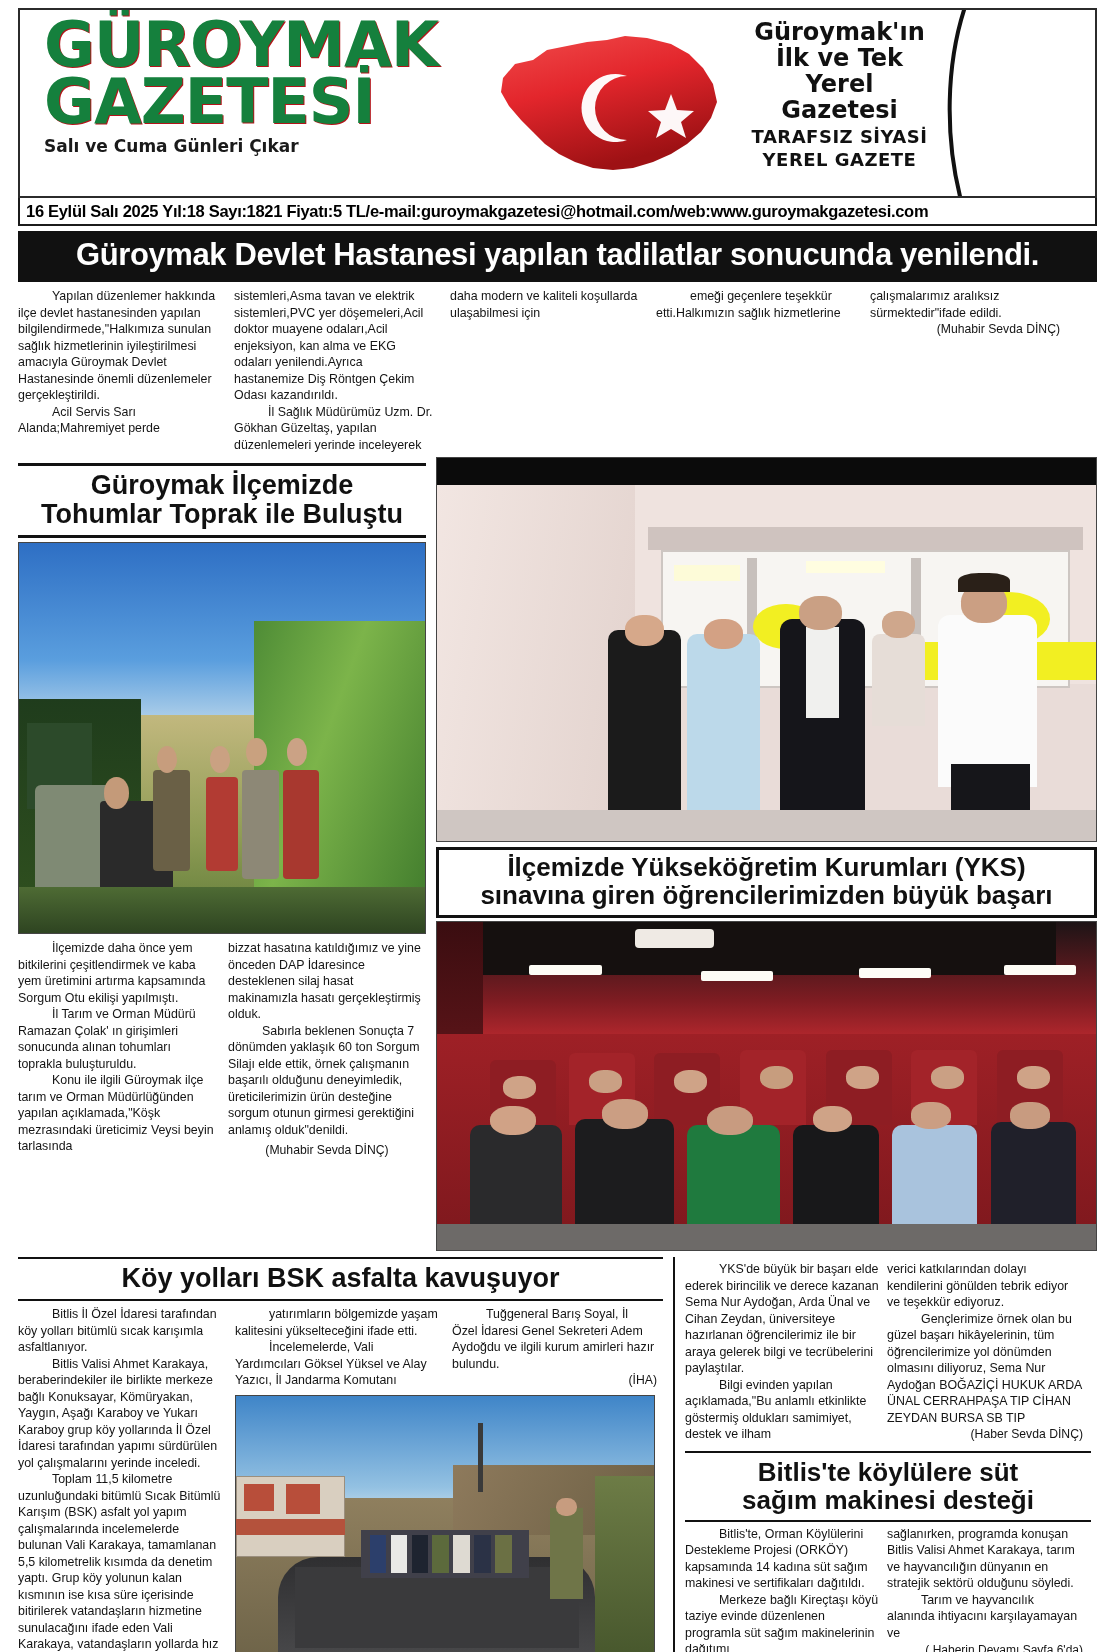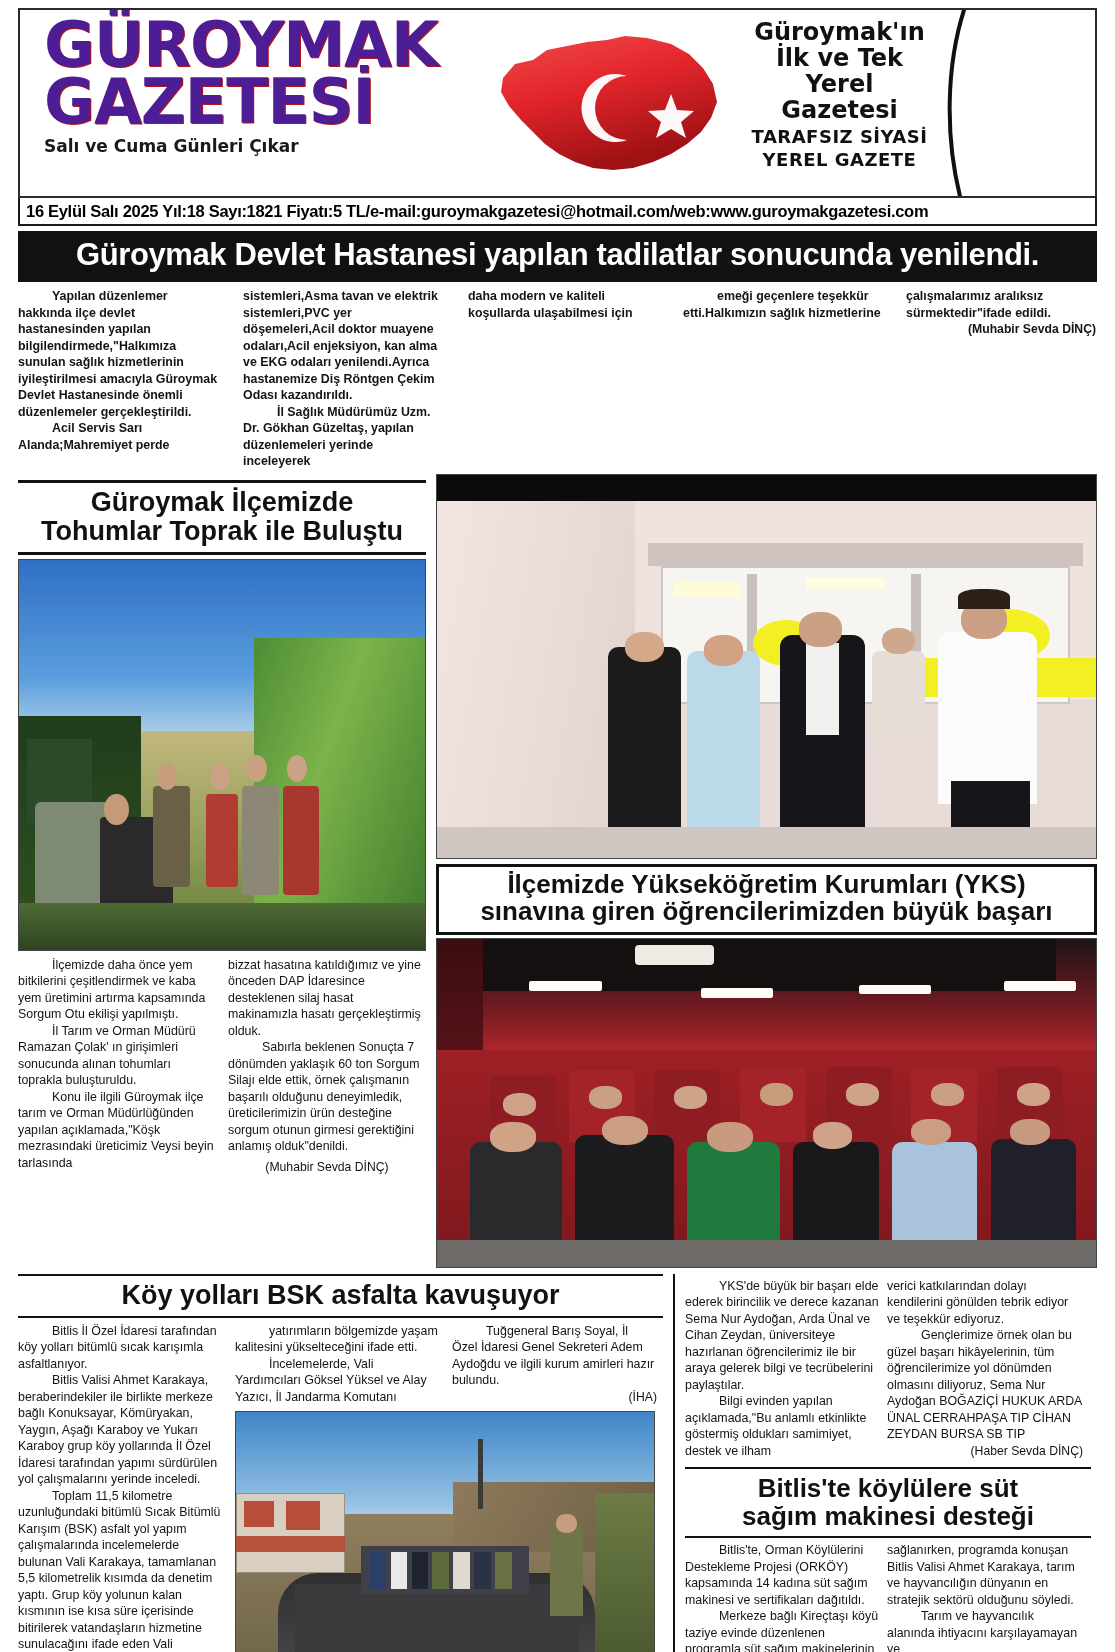--- a/index.html
+++ b/index.html
@@ -14,21 +14,21 @@
   .masthead {
     border: 2px solid #2b2b2b;
     height: 190px;
     display: flex;
     position: relative;
     overflow: hidden;
     background: #fff;
   }
   .mh-left { width: 455px; padding: 6px 0 0 24px; position: relative; }
   .mh-title {
-    color: #4c1d95;
+    color: #15803d;
     font-weight: 900;
     font-size: 62px;
     line-height: 0.92;
     letter-spacing: -1px;
     font-family: "DejaVu Sans", sans-serif;
     text-shadow: 1px 1px 0 #b3141a;
   }
   .mh-title .l2 { display:block; }
   .mh-sub {
     color: #1a1a1a;
@@ -84,21 +84,21 @@
   }
 
   
   .col { font-size: 12.4px; line-height: 1.33; color:#141414; text-align: left; }
   .col p { margin-bottom: 0; }
   .col p.ind { text-indent: 34px; }
   .byline { text-align:right; font-size:12.2px; }
   .byline.c { text-align:center; }
 
   
-  .lead-body { display:flex; gap: 25px; margin-top: 6px; font-weight: bold; }
+  .lead-body { display:flex; gap: 16px; margin-top: 6px; }
   .lb1 { width: 200px; }
   .lb2 { width: 200px; }
   .lb3 { width: 198px; }
   .lb4 { width: 190px; }
   .lb5 { width: 190px; }
 
   
   .mid { display:flex; gap: 10px; margin-top: 4px; align-items: flex-start; }
   .mid-left { width: 436px; }
   .mid-right { width: 742px; }

